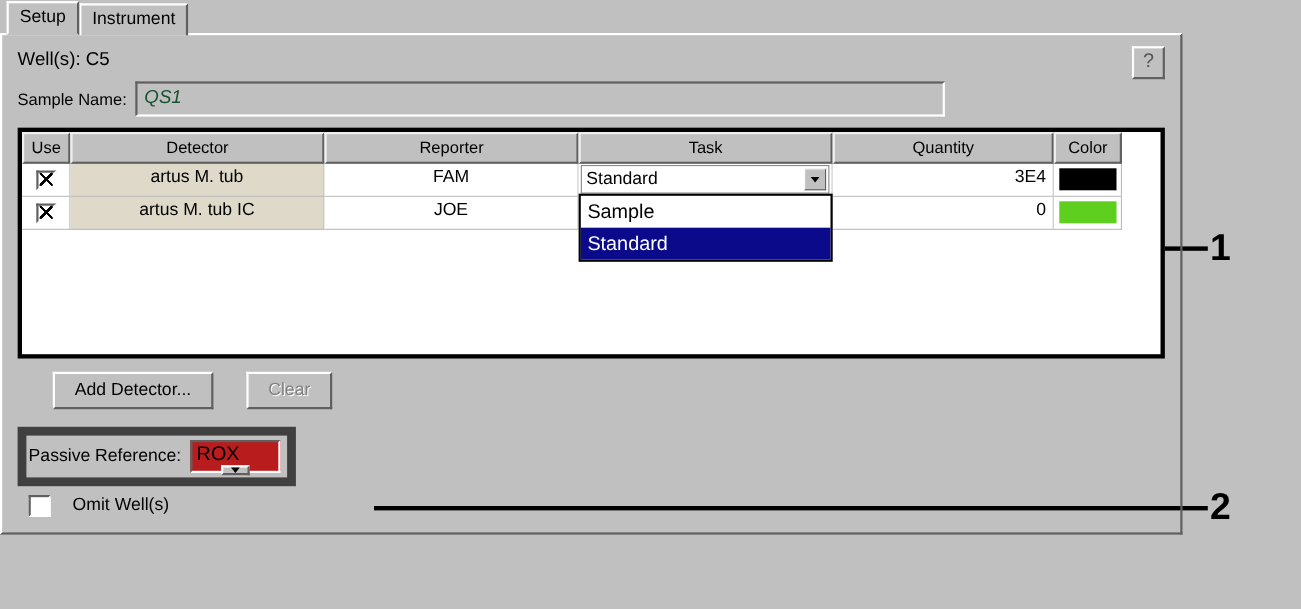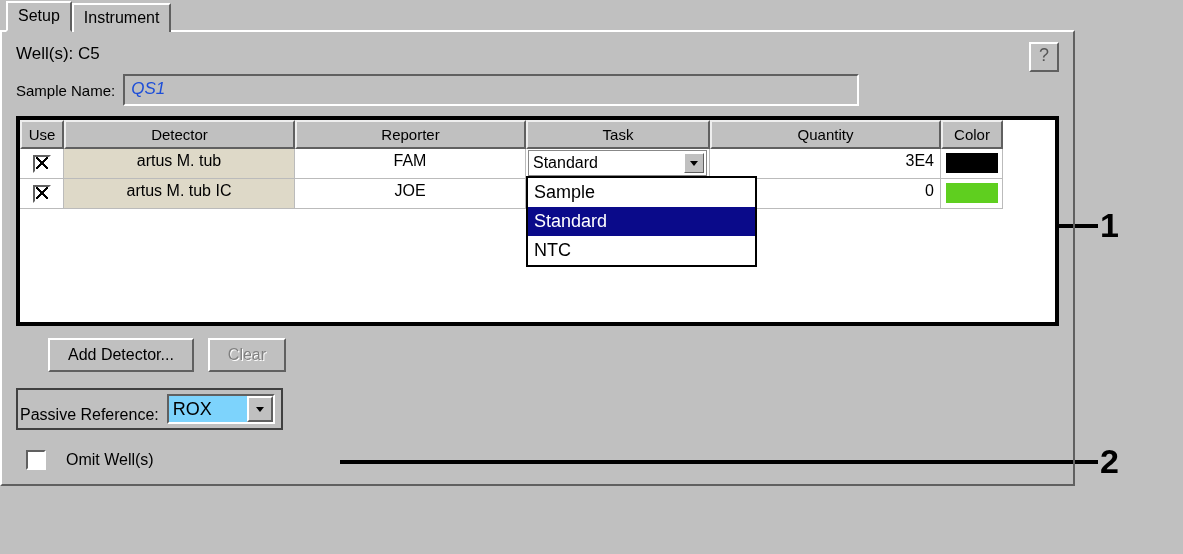--- a/index.html
+++ b/index.html
@@ -87,21 +87,21 @@
   .sample-input {
     margin-left: 8px;
     width: 720px;
     height: 28px;
     border-top: 2px solid #606060;
     border-left: 2px solid #606060;
     border-right: 2px solid #fff;
     border-bottom: 2px solid #fff;
     background: #c0c0c0;
     padding: 0 6px;
-    color: #1d4ed8;
+    color: #14532d;
     font-size: 17px;
     line-height: 26px;
     font-style: italic;
     letter-spacing: 0;
   }
   .table-frame {
     border: 4px solid #000;
     background: #fff;
     padding: 0;
     margin-bottom: 12px;
@@ -123,22 +123,22 @@
     border-right: 2px solid #606060;
     border-bottom: 2px solid #606060;
     text-align: center;
     font-size: 15px;
     padding: 4px 0;
     box-sizing: border-box;
   }
   .col-use { width: 44px; }
   .col-det { width: 231px; }
   .col-rep { width: 231px; }
-  .col-task { width: 184px; }
-  .col-qty { width: 231px; }
+  .col-task { width: 231px; }
+  .col-qty { width: 201px; }
   .col-color { width: 62px; }
   .tr {
     display: flex;
     align-items: center;
   }
   .td {
     border-right: 1px solid #bbb;
     border-bottom: 1px solid #bbb;
     text-align: center;
     font-size: 16px;
@@ -218,57 +218,58 @@
     padding: 4px 6px;
     font-size: 18px;
     cursor: pointer;
   }
   .dropdown-list .opt.selected {
     background: #0a0a8a;
     color: #fff;
   }
   .btn-row {
     display: flex;
-    gap: 14px;
+    gap: 30px;
     margin-bottom: 16px;
     padding-left: 32px;
   }
   .win-btn {
     background: #c0c0c0;
     border-top: 2px solid #fff;
     border-left: 2px solid #fff;
     border-right: 2px solid #606060;
     border-bottom: 2px solid #606060;
     padding: 6px 18px;
     font-size: 16px;
     cursor: pointer;
   }
   .win-btn.disabled {
     color: #808080;
     text-shadow: 1px 1px 0 #fff;
     cursor: default;
   }
   .passive-frame {
     display: inline-flex;
-    align-items: flex-end;
-    border: 2px solid #404040;
+    align-items: center;
+    border: 8px solid #404040;
     padding: 4px 6px 4px 2px;
-    margin-bottom: 20px;
+    margin-bottom: 8px;
   }
   .passive-frame .lbl { font-size: 16px; }
   .passive-select {
     display: inline-flex;
     align-items: center;
     border-top: 2px solid #606060;
     border-left: 2px solid #606060;
     border-right: 2px solid #fff;
     border-bottom: 2px solid #fff;
-    background: #7dd3fc;
+    background: #b91c1c;
     margin-left: 8px;
     height: 26px;
+    flex-direction: column;
   }
   .passive-select .val {
     width: 70px; padding: 0 4px; font-size: 18px;
   }
   .passive-select .dropdown-btn {
     width: 22px; height: 22px;
     background: #c0c0c0;
     border-top: 2px solid #fff;
     border-left: 2px solid #fff;
     border-right: 2px solid #606060;
@@ -385,21 +386,20 @@
           <div class="td col-qty qty">0</div>
           <div class="td col-color">
             <div class="color-swatch" style="background:#5fcf1f"></div>
           </div>
         </div>
       </div>
 
       <div class="dropdown-list">
         <div class="opt">Sample</div>
         <div class="opt selected">Standard</div>
-        <div class="opt">NTC</div>
       </div>
     </div>
 
     <div class="btn-row">
       <div class="win-btn">Add Detector...</div>
       <div class="win-btn disabled">Clear</div>
     </div>
 
     <div class="passive-frame">
       <span class="lbl">Passive Reference:</span>

